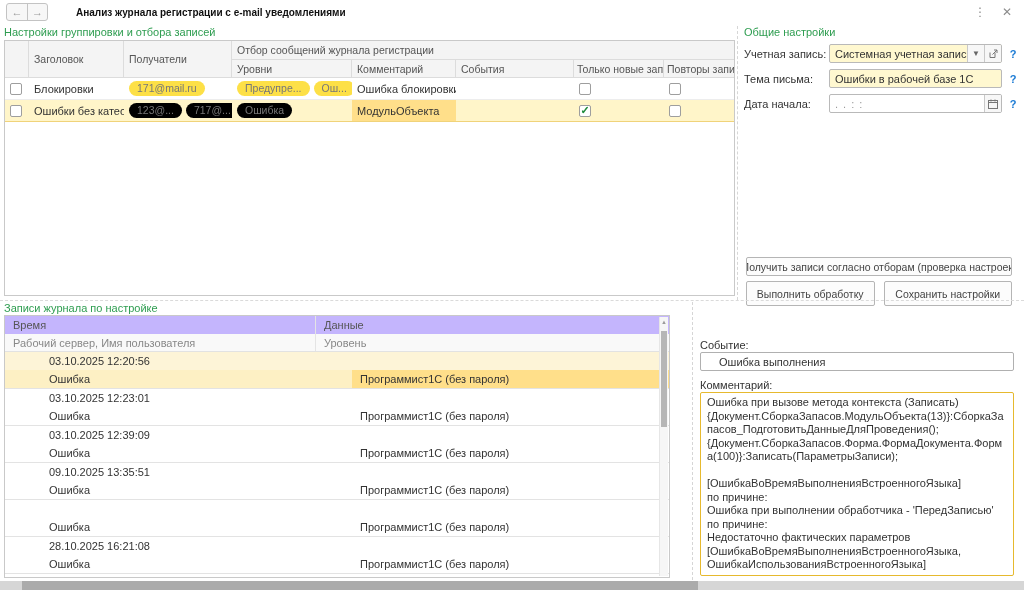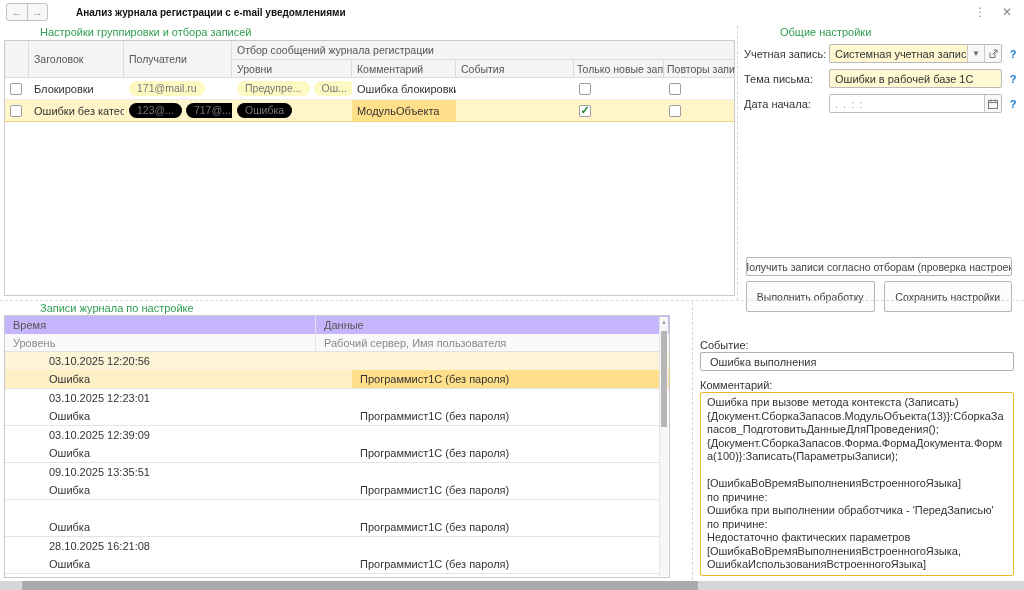--- a/index.html
+++ b/index.html
@@ -8,54 +8,54 @@
 
   
   .hdr{position:absolute;top:0;left:0;right:0;height:24px;background:#fff;display:flex;align-items:center;}
   .navbox{display:flex;margin-left:6px;border:1px solid #c3c3c3;border-radius:3px;overflow:hidden;background:#f7f7f7;}
   .navbtn{width:20px;height:16px;display:flex;align-items:center;justify-content:center;color:#9a9a9a;font-size:11px;cursor:default;}
   .navbtn + .navbtn{border-left:1px solid #c3c3c3;}
   .title{font-size:10px;font-weight:bold;color:#111;margin-left:28px;}
   .winctl{margin-left:auto;display:flex;gap:16px;margin-right:12px;color:#8c8c8c;font-size:12px;}
   .winctl span{cursor:default;}
 
-  .panel-link{color:var(--accent-green,#2e9d50);font-size:11px;line-height:12px;cursor:default;margin-left:36px;}
+  .panel-link{color:var(--accent-green,#2e9d50);font-size:11px;line-height:12px;cursor:default;}
 
   
   .spanel{position:absolute;left:4px;top:26px;width:731px;height:274px;}
   .stable{position:absolute;left:0;right:0;top:14px;bottom:4px;border:1px solid #c9c9c9;background:#fff;overflow:hidden;
           --cols:24px 95px 108px 120px 104px 118px 90px 1fr;}
   .shead{display:grid;grid-template-columns:var(--cols);grid-template-rows:19px 18px;font-size:10.5px;}
   .hcell{background:#f4f4f4;color:#555;display:flex;align-items:center;padding:0 5px;border-right:1px solid #dcdcdc;border-bottom:1px solid #dcdcdc;white-space:nowrap;overflow:hidden;}
   .span2{grid-row:1/3;}
   .grp{grid-column:4/9;border-right:none;}
   .c4{grid-column:4;grid-row:2;} .c5{grid-column:5;grid-row:2;} .c6{grid-column:6;grid-row:2;}
   .c7{grid-column:7;grid-row:2;padding:0 3px;} .c8{grid-column:8;grid-row:2;border-right:none;padding:0 3px;}
   .srow{display:grid;grid-template-columns:var(--cols);height:22px;border-bottom:1px solid #ededed;background:#fff;}
   .srow.sel{background:var(--row-selected,#fff5c9);border-bottom:1px solid #f0d37a;}
   .cell{display:flex;align-items:center;gap:4px;padding:0 5px;white-space:nowrap;overflow:hidden;}
   .cell.hl{background:var(--cell-highlight,#ffdf8a);}
-  .tag{background:#fef9c3;border-radius:9px;padding:2px 8px;color:#777;font-size:10.5px;line-height:1;white-space:nowrap;}
+  .tag{background:#fde047;border-radius:9px;padding:2px 8px;color:#777;font-size:10.5px;line-height:1;white-space:nowrap;}
   .sel .tag{background:#000000;}
   .cb{width:12px;height:12px;border:1px solid #9e9e9e;border-radius:2px;background:#fff;display:inline-flex;align-items:center;justify-content:center;flex:none;color:#1d8b3a;font-size:11px;font-weight:bold;line-height:1;}
 
   
   .gpanel{position:absolute;left:737px;top:26px;width:283px;height:274px;border-left:1px dashed #d6d6d6;padding-left:6px;}
   .frow{display:flex;align-items:center;height:19px;margin-top:6px;}
   .frow:first-of-type{margin-top:3px;}
   .flabel{width:85px;flex:none;color:#333;}
   .fbox{flex:1;display:flex;align-items:stretch;height:19px;border:1px solid #b9b9b9;border-radius:2px;background:#fff;overflow:hidden;}
   .fbox.yellow{background:var(--field-yellow,#fff8d0);}
   .fval{flex:1;display:flex;align-items:center;padding:0 5px;white-space:nowrap;overflow:hidden;}
   .fval.ph{color:#9a9a9a;letter-spacing:1px;}
   .fbtn{width:17px;flex:none;border-left:1px solid #c9c9c9;background:#f7f7f7;display:flex;align-items:center;justify-content:center;color:#666;font-size:8px;}
   .help{width:14px;flex:none;margin-left:4px;color:#1a7ad4;font-weight:bold;text-align:center;font-size:11px;}
   .btn{background:#fcfcfc;border:1px solid #b5b5b5;border-radius:2px;color:#444;font-size:10.5px;display:flex;align-items:center;justify-content:center;white-space:nowrap;overflow:hidden;cursor:default;}
   .btn-big{position:absolute;left:8px;right:8px;top:231px;height:19px;}
-  .btn-row{position:absolute;left:8px;right:8px;top:255px;height:31px;display:flex;gap:9px;}
+  .btn-row{position:absolute;left:8px;right:8px;top:255px;height:25px;display:flex;gap:9px;}
   .btn-row .btn{flex:1;}
 
   .hsep{position:absolute;left:0;right:0;top:300px;border-top:1px dashed #dadada;}
 
   
   .lpanel{position:absolute;left:4px;top:302px;width:666px;height:278px;}
   .ltable{position:absolute;left:0;right:0;top:13px;bottom:2px;border:1px solid #c9c9c9;background:#fff;overflow:hidden;--lcols:311px 1fr;}
   .lhead,.lsub,.lrow{display:grid;grid-template-columns:var(--lcols);}
   .lhead{height:18px;background:#c4b5fd;color:#555;}
   .lsub{height:18px;background:#f9f9f9;color:#888;border-bottom:1px solid #e2e2e2;}
@@ -68,21 +68,21 @@
   .lpair.sel .b{background:#fdf0c4;}
   .lcell.hl{background:var(--cell-highlight,#ffdf8a);}
   .vscroll{position:absolute;top:1px;right:1px;bottom:1px;width:9px;background:#f6f6f6;border-left:1px solid #e6e6e6;}
   .varrow{height:10px;display:flex;align-items:center;justify-content:center;color:#9b9b9b;font-size:6px;}
   .vthumb{position:absolute;left:1px;right:1px;top:14px;height:96px;background:#b6b6b6;}
 
   
   .dpanel{position:absolute;left:692px;top:302px;width:328px;height:278px;border-left:1px dashed #d6d6d6;}
   .dlabel{position:absolute;left:7px;color:#333;}
   .ev-label{top:37px;}
-  .ev-input{position:absolute;left:7px;right:6px;top:50px;height:19px;border:1px solid #b0b0b0;border-radius:2px;background:#fff;display:flex;align-items:center;padding:0 9px;}
+  .ev-input{position:absolute;left:7px;right:6px;top:50px;height:19px;border:1px solid #b0b0b0;border-radius:2px;background:#fff;display:flex;align-items:center;padding:0 18px;}
   .cm-label{top:77px;}
   .cm-box{position:absolute;left:7px;right:6px;top:90px;bottom:4px;border:1px solid var(--comment-border,#e6b92e);border-radius:2px;background:#fff;padding:3px 6px;white-space:pre-wrap;overflow-wrap:anywhere;line-height:13.5px;color:#333;overflow:hidden;}
 
   
   .hscroll{position:absolute;left:0;right:0;bottom:0;height:9px;background:#d6d6d6;}
   .hthumb{position:absolute;top:0;bottom:0;left:22px;width:676px;background:#ababab;}
 </style>
 </head>
 <body>
 
@@ -207,22 +207,22 @@
 <div class="hsep"></div>
 
 <div class="lpanel">
   <div class="panel-link">Записи журнала по настройке</div>
   <div class="ltable">
     <div class="lhead">
       <div class="lhcell">Время</div>
       <div class="lhcell">Данные</div>
     </div>
     <div class="lsub">
+      <div class="lhcell">Рабочий сервер, Имя пользователя</div>
       <div class="lhcell">Уровень</div>
-      <div class="lhcell">Рабочий сервер, Имя пользователя</div>
     </div>
     <div id="log-rows">
         <div class="lpair sel">
           <div class="lrow a">
             <div class="lcell">03.10.2025 12:20:56</div>
             <div class="lcell"></div>
           </div>
           <div class="lrow b">
             <div class="lcell">Ошибка</div>
             <div class="lcell hl">Программист1С (без пароля)</div>

